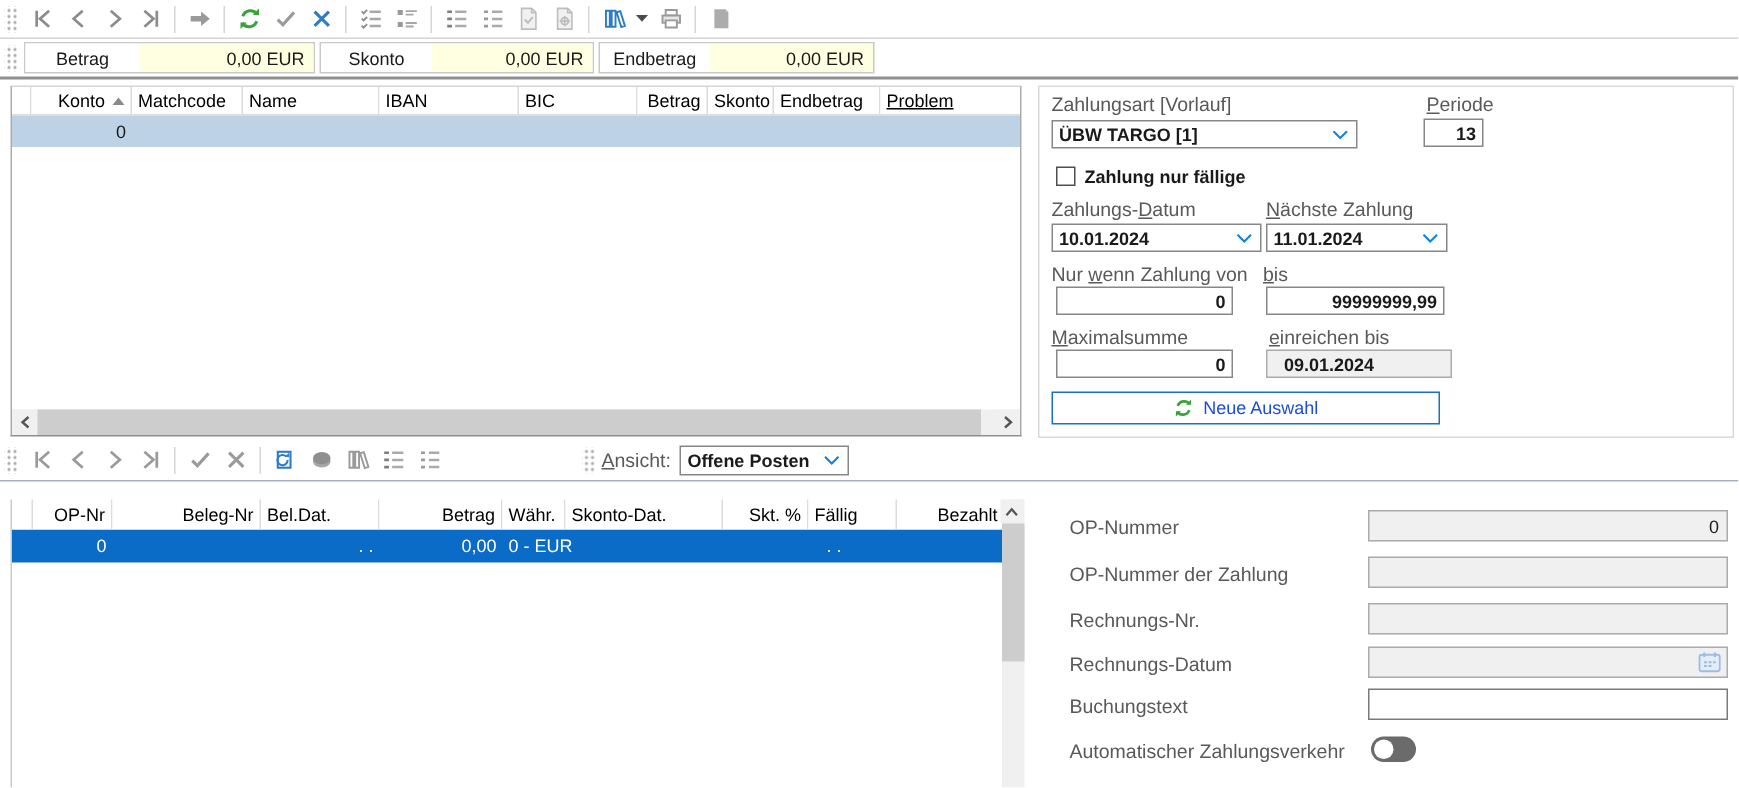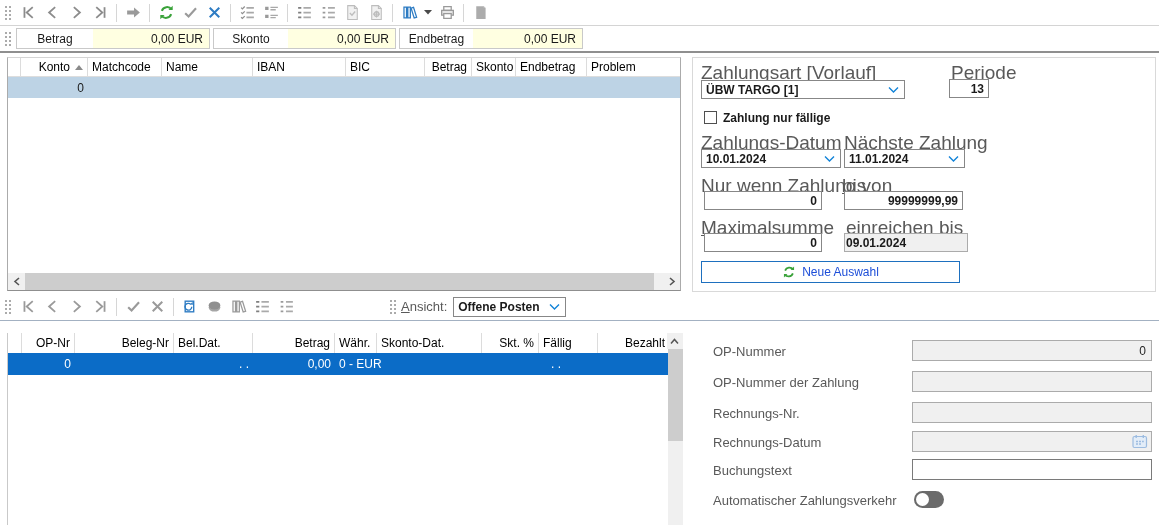--- a/index.html
+++ b/index.html
@@ -35,39 +35,39 @@
                border:1px solid #ABABAB; border-top-color:#D5D5D5; border-bottom-color:#8F8F8F; background:#fff; }
   .hrow { display:flex; height:19px; border-bottom:1px solid #DDDDDD; }
   .hc { border-right:1px solid #DCDCDC; padding:2px 4px; white-space:nowrap; overflow:hidden;
         display:flex; align-items:center; font-size:12px; color:#000; background:#fff; }
   .ar { justify-content:flex-end; }
   .sortup { width:0; height:0; border-left:4px solid transparent; border-right:4px solid transparent;
             border-bottom:5px solid #8A8A8A; margin-left:5px; display:inline-block; }
   .drow { display:flex; height:21px; align-items:stretch; }
   .dc { padding:2px 4px; white-space:nowrap; display:flex; align-items:center; }
   .c0{width:13px;} .c1{width:67px;} .c2{width:74px;} .c3{width:91px;} .c4{width:93px;}
-  .c5{width:79px;} .c6{width:47px;} .c7{width:44px;} .c8{width:71px;} .c9{flex:1;}
+  .c5{width:79px;} .c6{width:47px;} .c7{width:44px;} .c8{width:71px;} .c9{flex:1;text-decoration:underline;}
   #acct-selrow { background:#BDD3E5; }
   
   #hscroll { position:absolute; left:0; bottom:0; width:672px; height:17px; background:#F0F0F0; }
   .sbtn { position:absolute; top:0; width:17px; height:17px; background:#F0F0F0; border:none;
           display:flex; align-items:center; justify-content:center; padding:0; cursor:pointer; }
   #hthumb { position:absolute; left:17px; top:0; width:629px; height:17px; background:#CDCDCD; cursor:grab; }
   
   #pay-panel { position:absolute; left:692px; top:57px; width:464px; height:235px;
                border:1px solid #D9D9D9; background:#fff; }
   .abs { position:absolute; }
-  .lab { color:#595959; font-size:19px; white-space:nowrap; }
+  .lab { color:#595959; font-size:13px; white-space:nowrap; }
   .combo { position:absolute; border:1px solid #878787; background:#fff; display:flex;
            align-items:center; padding-left:4px; font-weight:bold; cursor:pointer; }
   .combo .chev { margin-left:auto; margin-right:5px; flex:0 0 auto; }
   .fld { position:absolute; border:1px solid #878787; background:#fff; font-weight:bold;
          display:flex; align-items:center; }
   .fld.num { justify-content:flex-end; padding-right:4px; }
-  .fld.dis { background:#F0F0F0; border-color:#ABABAB; padding-left:1px; }
+  .fld.dis { background:#F0F0F0; border-color:#ABABAB; padding-left:11px; }
   .cb { position:absolute; width:13px; height:13px; border:1px solid #4F4F4F; background:#fff; cursor:pointer; }
   #neue-btn { position:absolute; left:8px; top:203px; width:259px; height:22px; background:#fff;
               border:1px solid #1E70BF; color:#1d4ed8; font-size:12px; display:flex; gap:6px;
               align-items:center; justify-content:center; cursor:pointer; font-family:inherit; }
   
   #op-wrap { position:absolute; left:7px; top:333px; width:676px; height:194px; background:#fff;
              border-left:1px solid #C9C9C9; }
   #op-cols { position:absolute; left:0; top:0; width:661px; }
   .d0{width:14px;} .d1{width:53px;} .d2{width:99px;} .d3{width:79px;} .d4{width:82px;}
   .d5{width:42px;} .d6{width:105px;} .d7{width:57px;} .d8{width:59px;} .d9{flex:1;}

